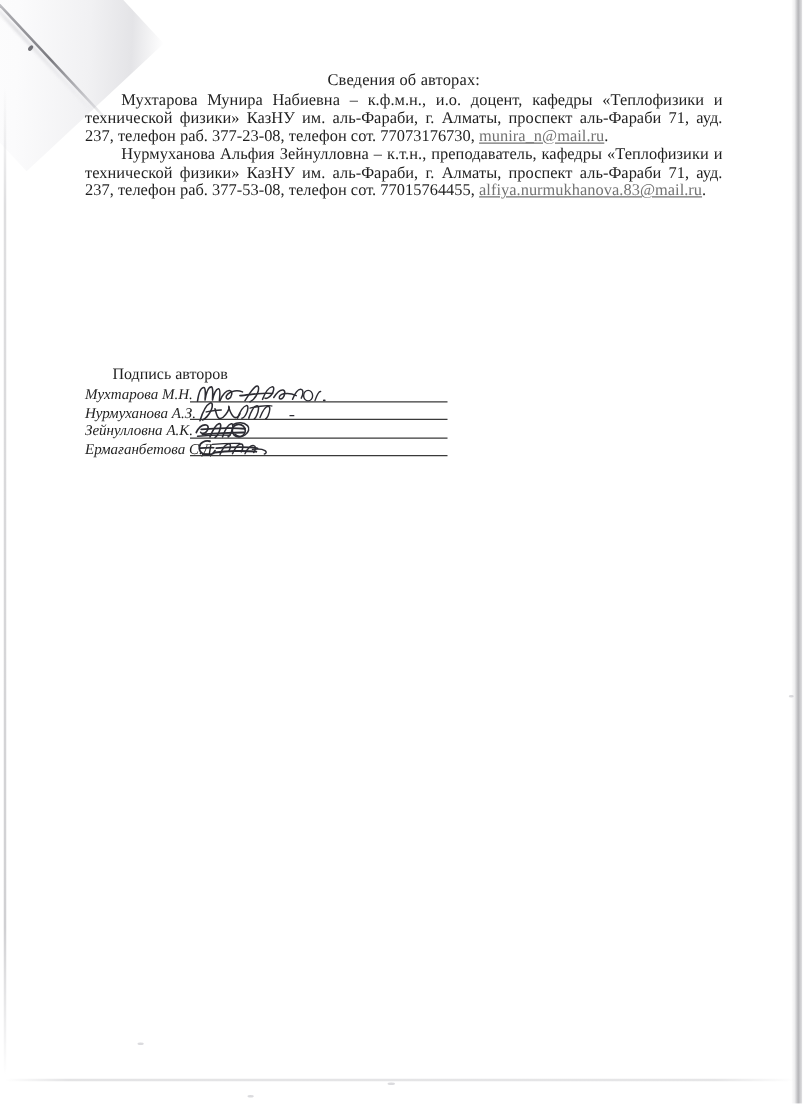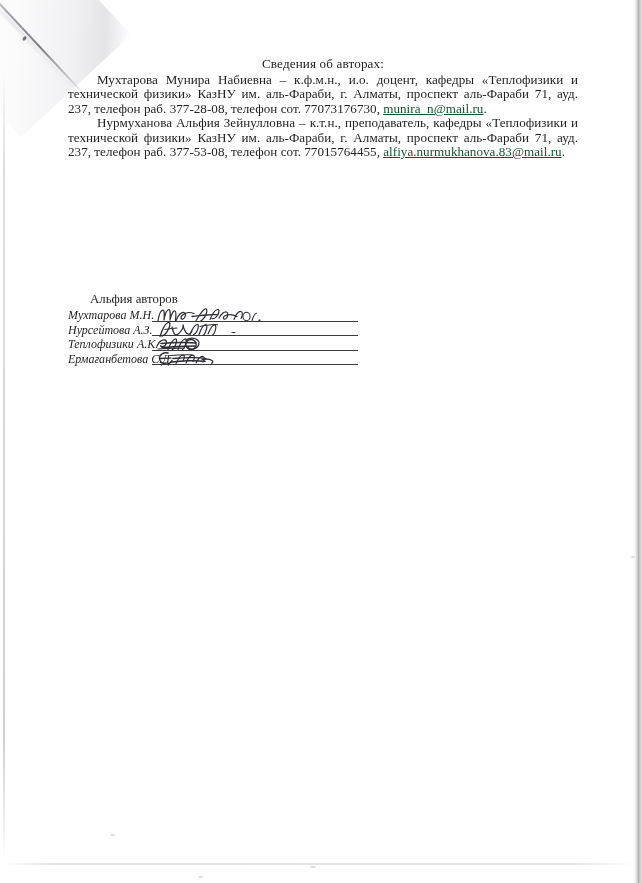--- a/index.html
+++ b/index.html
@@ -157,21 +157,21 @@
     text-indent: 29px;
     letter-spacing: 0.03px;
     color: #1f1f1f;
     text-justify: inter-word;
   }
   p.para + p.para { margin-top: 0; }
 
   .mailto {
     text-decoration: underline;
     text-underline-offset: 1.2px;
-    color: #14532d;
+    color: #737373;
   }
 
   
   #signature-block {
     position: absolute;
     left: 68px;
     top: 292px;
     width: 320px;
     font-size: 12.6px;
     color: #1f1f1f;
@@ -236,31 +236,31 @@
   <div class="scan-edge-bottom"></div>
   <div class="speck-dot" style="left:631px;top:556px;width:4px;height:2px;"></div>
   <div class="speck-dot" style="left:110px;top:834px;width:5px;height:2px;"></div>
   <div class="speck-dot" style="left:310px;top:866px;width:6px;height:2px;"></div>
   <div class="speck-dot" style="left:198px;top:876px;width:5px;height:2px;"></div>
 
   <div id="content">
 
     <div class="doc-title">Сведения об авторах:</div>
 
-    <p class="para"><span>Мухтарова Мунира Набиевна – к.ф.м.н., и.о. доцент, кафедры «Теплофизики и технической  физики» КазНУ им. аль-Фараби, г. Алматы, проспект аль-Фараби 71,  ауд. 237, телефон раб. 377-28-08, телефон сот. 77073176730, </span><span class="mailto">munira_n@mail.ru</span><span>.</span></p>
+    <p class="para"><span>Мухтарова Мунира Набиевна – к.ф.м.н., и.о. доцент, кафедры «Теплофизики и технической  физики» КазНУ им. аль-Фараби, г. Алматы, проспект аль-Фараби 71,  ауд. 237, телефон раб. 377-23-08, телефон сот. 77073176730, </span><span class="mailto">munira_n@mail.ru</span><span>.</span></p>
 
     <p class="para"><span>Нурмуханова Альфия Зейнулловна – к.т.н., преподаватель, кафедры «Теплофизики и технической  физики» КазНУ им. аль-Фараби, г. Алматы, проспект аль-Фараби 71,  ауд. 237, телефон раб. 377-53-08, телефон сот. 77015764455, </span><span class="mailto">alfiya.nurmukhanova.83@mail.ru</span><span>.</span></p>
 
 
 
   </div>
 
   <div id="signature-block">
 
-    <div class="sig-heading">Альфия авторов</div>
+    <div class="sig-heading">Подпись авторов</div>
 
     <div class="sig-row">
       <span class="sig-name">Мухтарова М.Н.</span>
       <span class="sig-line"></span>
       <span class="sig-ink">
         <svg width="112" height="17" viewBox="0 0 112 17">
           <path d="M2,14 C3,7 5,3 7,3 C8.6,3 8.4,9 8,13 C9,7 11,2.5 13,2.5 C14.6,2.5 14.2,9 14,13 C15,8 17,3.5 19,4 C20.6,4.4 19.8,10 19.5,13.5" stroke-width="1.25"></path>
           <path d="M20,13.5 C22,9 25,5 28,5.5 C30.5,6 29.5,11 27,12 C25,12.8 24,10.5 26,8.5 C29,5.5 34,5 38,6.5" stroke-width="1.2"></path>
           <path d="M36,9.5 C40,9.2 45,8.5 50,8 C54,7.6 58,7.4 62,7.8" stroke-width="1.35"></path>
           <path d="M40,13.5 C43,9 46,3.5 49,2 C51,1 51.5,4 50,7.5 C48.6,10.8 46,13.5 44,14.5" stroke-width="1.2"></path>
@@ -268,39 +268,39 @@
           <path d="M63,11 C65.5,7 68,4.5 70.5,5 C72.5,5.4 72,9 70.5,11 C69.4,12.4 68,12.6 67.5,11.5 C67,10.2 68.5,8.5 71,8 C74,7.4 78,8 81,9.5" stroke-width="1.2"></path>
           <path d="M78,12.5 C80,7.5 82.5,4 85,4.5 C87,4.9 86.5,9 85,11.5" stroke-width="1.15"></path>
           <ellipse cx="90.5" cy="9.5" rx="3.6" ry="4.2" stroke-width="1.1"></ellipse>
           <path d="M96,13.5 C97.5,9 99,6 100.5,6.2" stroke-width="1.1"></path>
           <path d="M103,13.2 L103.8,13.2" stroke-width="1.4"></path>
         </svg>
       </span>
     </div>
 
     <div class="sig-row">
-      <span class="sig-name">Нурсейтова А.З.</span>
+      <span class="sig-name">Нурмуханова А.З.</span>
       <span class="sig-line"></span>
       <span class="sig-ink">
         <svg width="112" height="17" viewBox="0 0 112 17">
           <path d="M4,15.5 C6,9 9,3 12,1.5 C14,0.6 14.5,3.5 13,7 C11.2,11 8,14.5 6,15" stroke-width="1.3"></path>
           <path d="M9,8.5 C13,7.8 17,7.2 21,7" stroke-width="1.2"></path>
           <path d="M16,6 C17,9.5 17.5,12.5 19,13.5 C21,14.8 24,12 26,8.5 C27.2,6.4 27.6,4.5 27,4" stroke-width="1.25"></path>
           <path d="M27,5 C28,8 29,11 31,12.5 C33,14 35,12.5 36,10" stroke-width="1.2"></path>
           <path d="M34,13.5 C36,8.5 38.5,4 41,3.5 C43,3.1 42.5,7 41,10 C40,12 38.5,13.5 37.5,13.5" stroke-width="1.2"></path>
           <path d="M43,13.5 C45,8 47,3.5 49.5,3.5 C51.5,3.5 51,7.5 49.5,11 C48.8,12.7 48,13.8 47.5,14" stroke-width="1.2"></path>
           <path d="M52,13 C54,8 56,4 58.5,4 C60.5,4 60,8 58.5,11.5 C57.8,13 57,14 56.5,14" stroke-width="1.15"></path>
           <path d="M44,5.5 C48,4.5 53,3.8 58,3.5 C60,3.4 61,3.5 61.5,3.8" stroke-width="1.1"></path>
           <path d="M76,11.5 L79,11.5" stroke-width="1.1"></path>
         </svg>
       </span>
     </div>
 
     <div class="sig-row">
-      <span class="sig-name">Теплофизики А.К.</span>
+      <span class="sig-name">Зейнулловна А.К.</span>
       <span class="sig-line"></span>
       <span class="sig-ink">
         <svg width="112" height="17" viewBox="0 0 112 17">
           <path d="M1,10 C3,6 6,3.5 9,4 C11,4.4 11,7.5 9,9.5 C7.4,11.1 5,11 4.5,9.8" stroke-width="1.35"></path>
           <path d="M6,11.5 C10,11.2 16,10.8 22,10.5 C28,10.2 34,10 39,10" stroke-width="1.5"></path>
           <path d="M5,7.5 C11,7 18,6.6 25,6.5 C31,6.4 36,6.6 40,7" stroke-width="1.45"></path>
           <path d="M12,13.5 C14,8.5 16.5,4 19,3 C21,2.2 21,5.5 19.5,9 C18.5,11.5 17,13.5 16,14" stroke-width="1.3"></path>
           <path d="M22,13.5 C24,8 26.5,3.5 29,3 C31,2.6 30.5,6.5 29,10 C28.2,11.9 27.2,13.3 26.5,13.5" stroke-width="1.25"></path>
           <ellipse cx="35" cy="8.5" rx="5.2" ry="5" stroke-width="1.35"></ellipse>
           <path d="M30,4 C34,1.5 39,1.5 42,4.5 C44,6.5 43,10 40,12 C37.5,13.7 34,13.5 32,11.5" stroke-width="1.2"></path>

